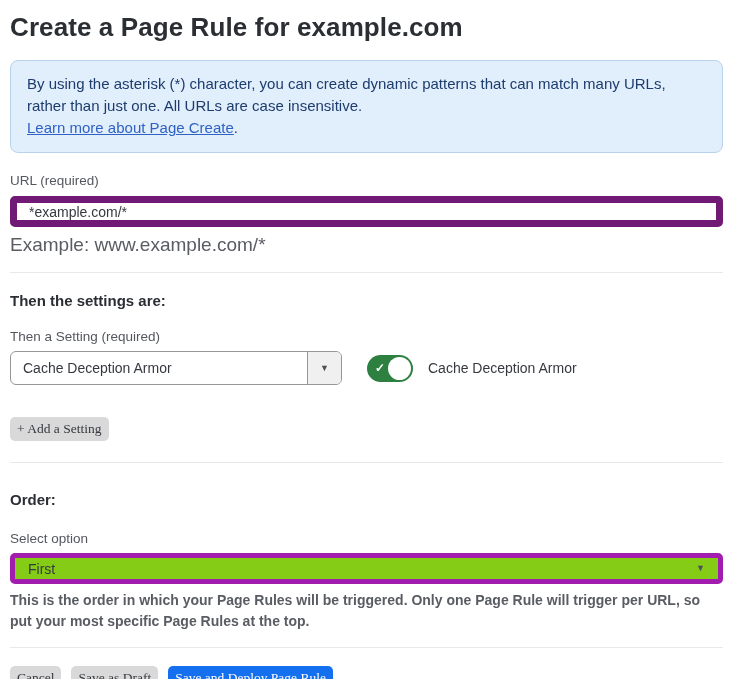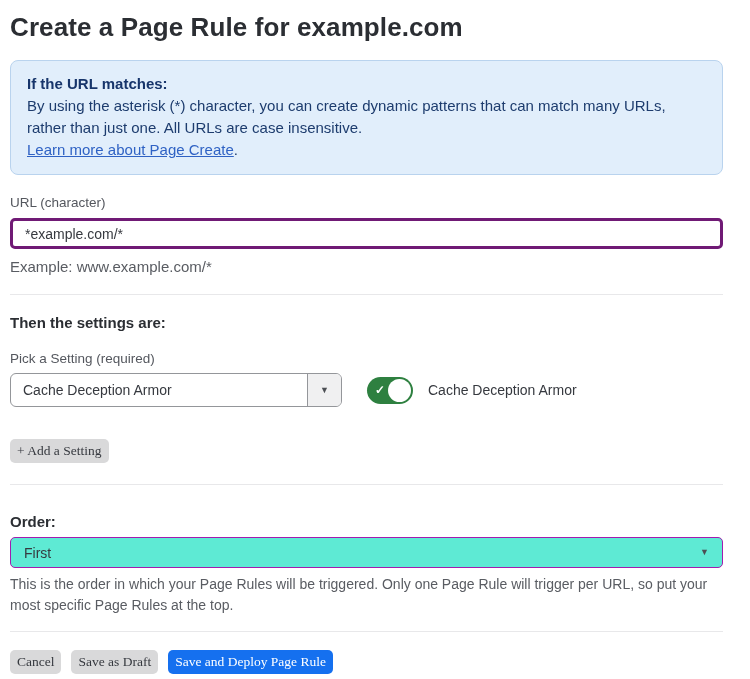--- a/index.html
+++ b/index.html
@@ -48,27 +48,27 @@
   }
   .text-input {
     display: block;
     width: 100%;
     height: 31px;
     margin-top: 8px;
     padding: 0 12px;
     font-family: "Liberation Sans", sans-serif;
     font-size: 14px;
     color: #36393f;
-    border: 3px solid #701a75;
+    border: 7px solid #701a75;
     border-radius: 5px;
     background: #ffffff;
     outline: none;
   }
   .helper-text {
-    font-size: 15px;
+    font-size: 19px;
     color: #595c62;
     margin-top: 7px;
     line-height: 21px;
   }
 
   .divider {
     border: none;
     border-top: 1px solid #e8e8ea;
     margin-top: 17px;
   }
@@ -179,62 +179,61 @@
   .order-heading { margin-top: 28px; }
   .order-label { margin-top: 23px; }
 
   .select-box {
     display: flex;
     align-items: center;
     width: 100%;
     height: 31px;
     margin-top: 7px;
     padding: 0 13px;
-    border: 1px solid #a21caf;
+    border: 5px solid #a21caf;
     border-radius: 5px;
-    background: #5eead4;
+    background: #84cc16;
     cursor: pointer;
   }
   .select-box .select-value {
     flex: 1;
     font-size: 14px;
     color: #36393f;
   }
-  .order-helper { margin-top: 6px; font-size: 14px; }
+  .order-helper { margin-top: 6px; font-size: 14px; font-weight: bold; }
   .divider-3 { margin-top: 15px; }
 
   .footer-row {
     display: flex;
     align-items: center;
     gap: 10px;
     margin-top: 18px;
   }
 </style>
 </head>
 <body>
 
 <div class="container">
 
   <div class="page-title">Create a Page Rule for example.com</div>
 
   <div class="info-box">
-    <div class="info-heading">If the URL matches:</div>
     <div class="info-body">By using the asterisk (*) character, you can create dynamic patterns that can match many URLs, rather than just one. All URLs are case insensitive.</div>
     <div class="info-link-line"><a class="info-link">Learn more about Page Create</a><span>.</span></div>
   </div>
 
-  <div class="field-label">URL (character)</div>
+  <div class="field-label">URL (required)</div>
   <input class="text-input" type="text" value="*example.com/*" style="">
   <div class="helper-text">Example: www.example.com/*</div>
 
   <hr class="divider">
 
   <div class="section-heading">Then the settings are:</div>
 
-  <div class="field-label">Pick a Setting (required)</div>
+  <div class="field-label">Then a Setting (required)</div>
 
   <div class="setting-row">
     <div class="setting-dropdown">
       <div class="dropdown-value">Cache Deception Armor</div>
       <div class="dropdown-caret-seg">
         <span class="caret-glyph">▼</span>
       </div>
     </div>
     <div class="toggle-group">
       <div class="toggle">
@@ -244,20 +243,21 @@
       <div class="toggle-label">Cache Deception Armor</div>
     </div>
   </div>
 
   <button class="btn btn-gray add-setting-btn">+ Add a Setting</button>
 
   <hr class="divider divider-2">
 
   <div class="section-heading order-heading">Order:</div>
 
+  <div class="field-label order-label">Select option</div>
 
   <div class="select-box">
     <span class="select-value">First</span>
     <span class="caret-glyph">▼</span>
   </div>
 
   <div class="helper-text order-helper">This is the order in which your Page Rules will be triggered. Only one Page Rule will trigger per URL, so put your most specific Page Rules at the top.</div>
 
   <hr class="divider divider-3">
 

